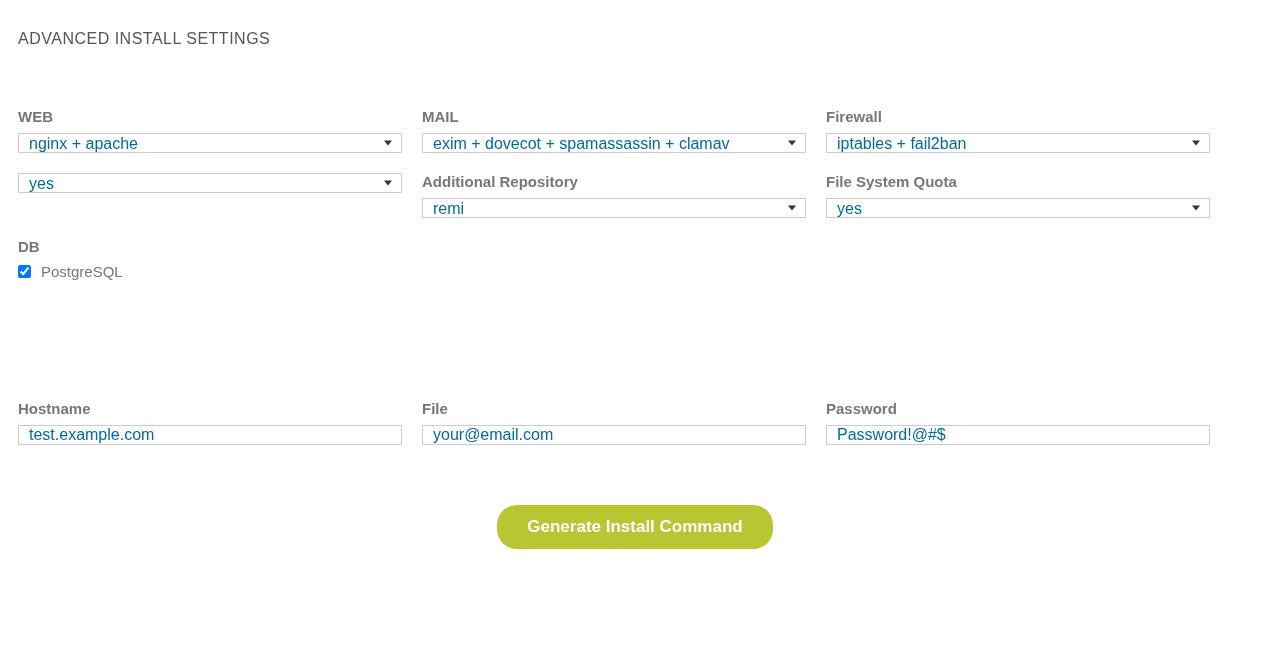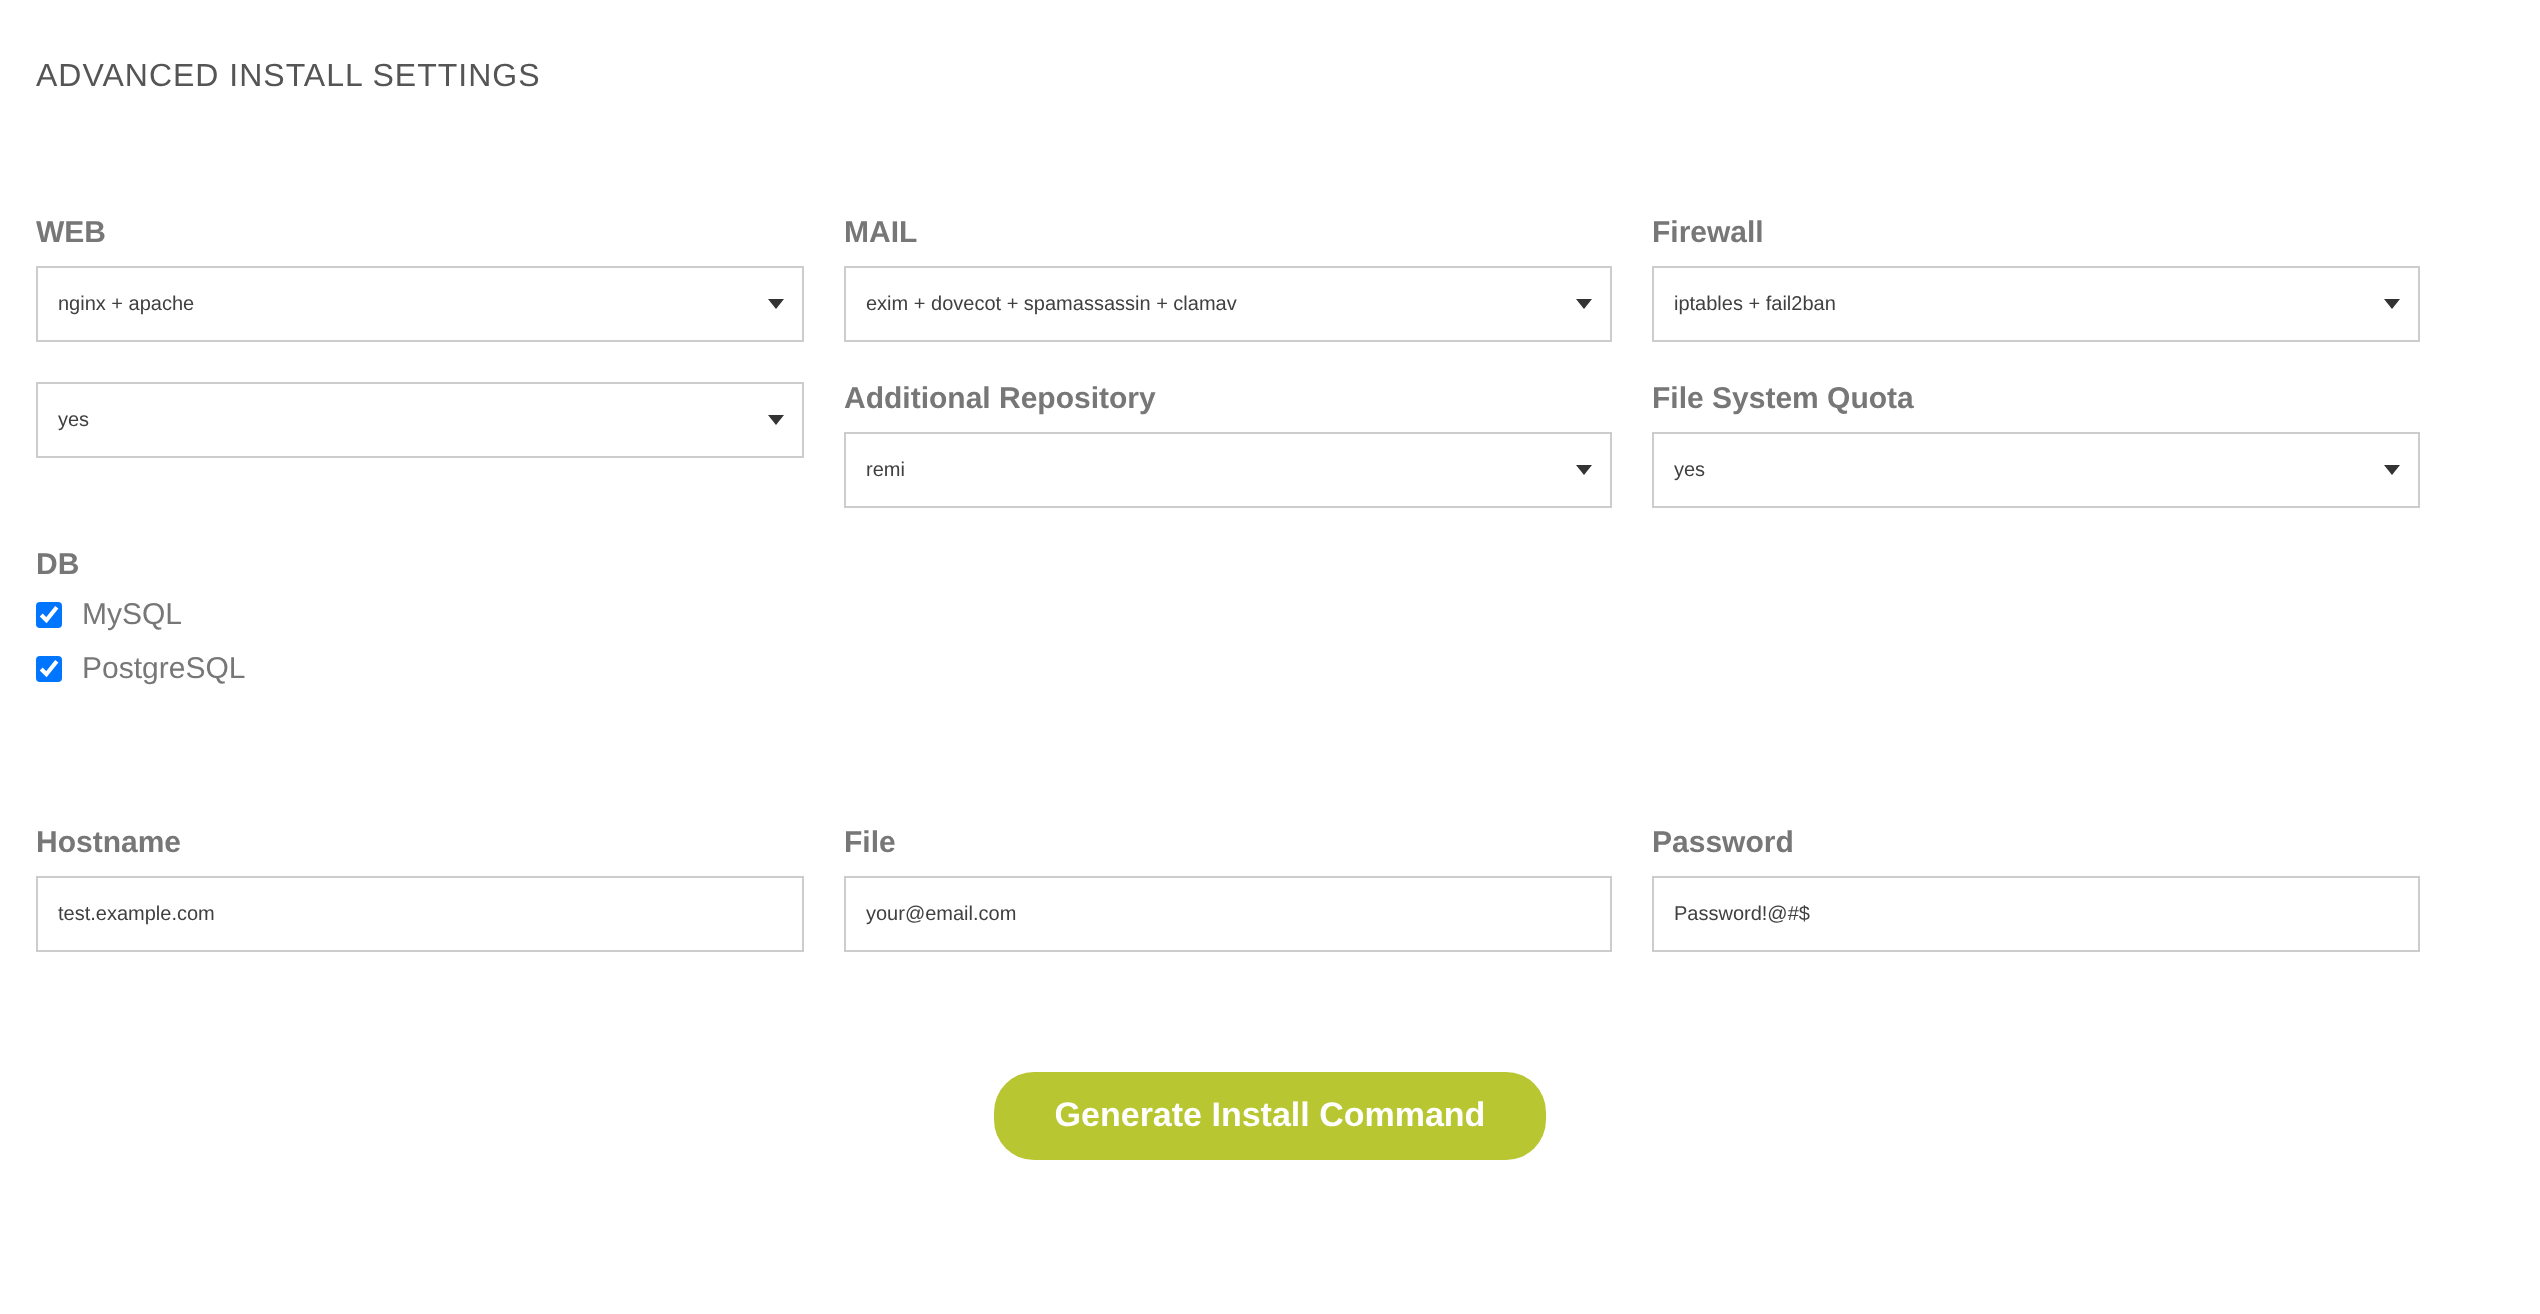--- a/index.html
+++ b/index.html
@@ -31,26 +31,26 @@
     color: #777;
     margin-bottom: 8px;
     display: block;
   }
   .select-wrap {
     position: relative;
     width: 100%;
   }
   select.control, input.control {
     width: 100%;
-    height: 38px;
+    height: 20px;
     border: 1px solid #ccc;
     background: #fff;
-    font-size: 10px;
+    font-size: 16px;
     padding: 0 10px;
-    color: #404040;
+    color: #0369a1;
     font-family: inherit;
   }
   select.control {
     -webkit-appearance: none;
     -moz-appearance: none;
     appearance: none;
     padding-right: 30px;
   }
   .select-wrap .caret {
     position: absolute;
@@ -70,21 +70,21 @@
     color: #777;
     margin-top: 4px;
     margin-bottom: 10px;
   }
   .db-group input[type="checkbox"] {
     margin: 0 10px 0 0;
     width: 13px;
     height: 13px;
   }
   .credentials-row {
-    margin-top: 60px;
+    margin-top: 110px;
   }
   .button-row {
     text-align: center;
     margin-top: 60px;
   }
   button.generate {
     background: #b8c632;
     color: #fff;
     border: none;
     border-radius: 20px;
@@ -159,24 +159,20 @@
         <option>yes</option>
       </select>
       <span class="caret"></span>
     </div>
   </div>
 
   <div class="db-group">
     <span class="field-label">DB</span>
     <label class="checkbox-row">
       <input type="checkbox" checked="" style="">
-      <span>MySQL</span>
-    </label>
-    <label class="checkbox-row">
-      <input type="checkbox" checked="" style="">
       <span>PostgreSQL</span>
     </label>
   </div>
 
 </div>
 
 <div class="grid credentials-row">
 
   <div>
     <span class="field-label">Hostname</span>

